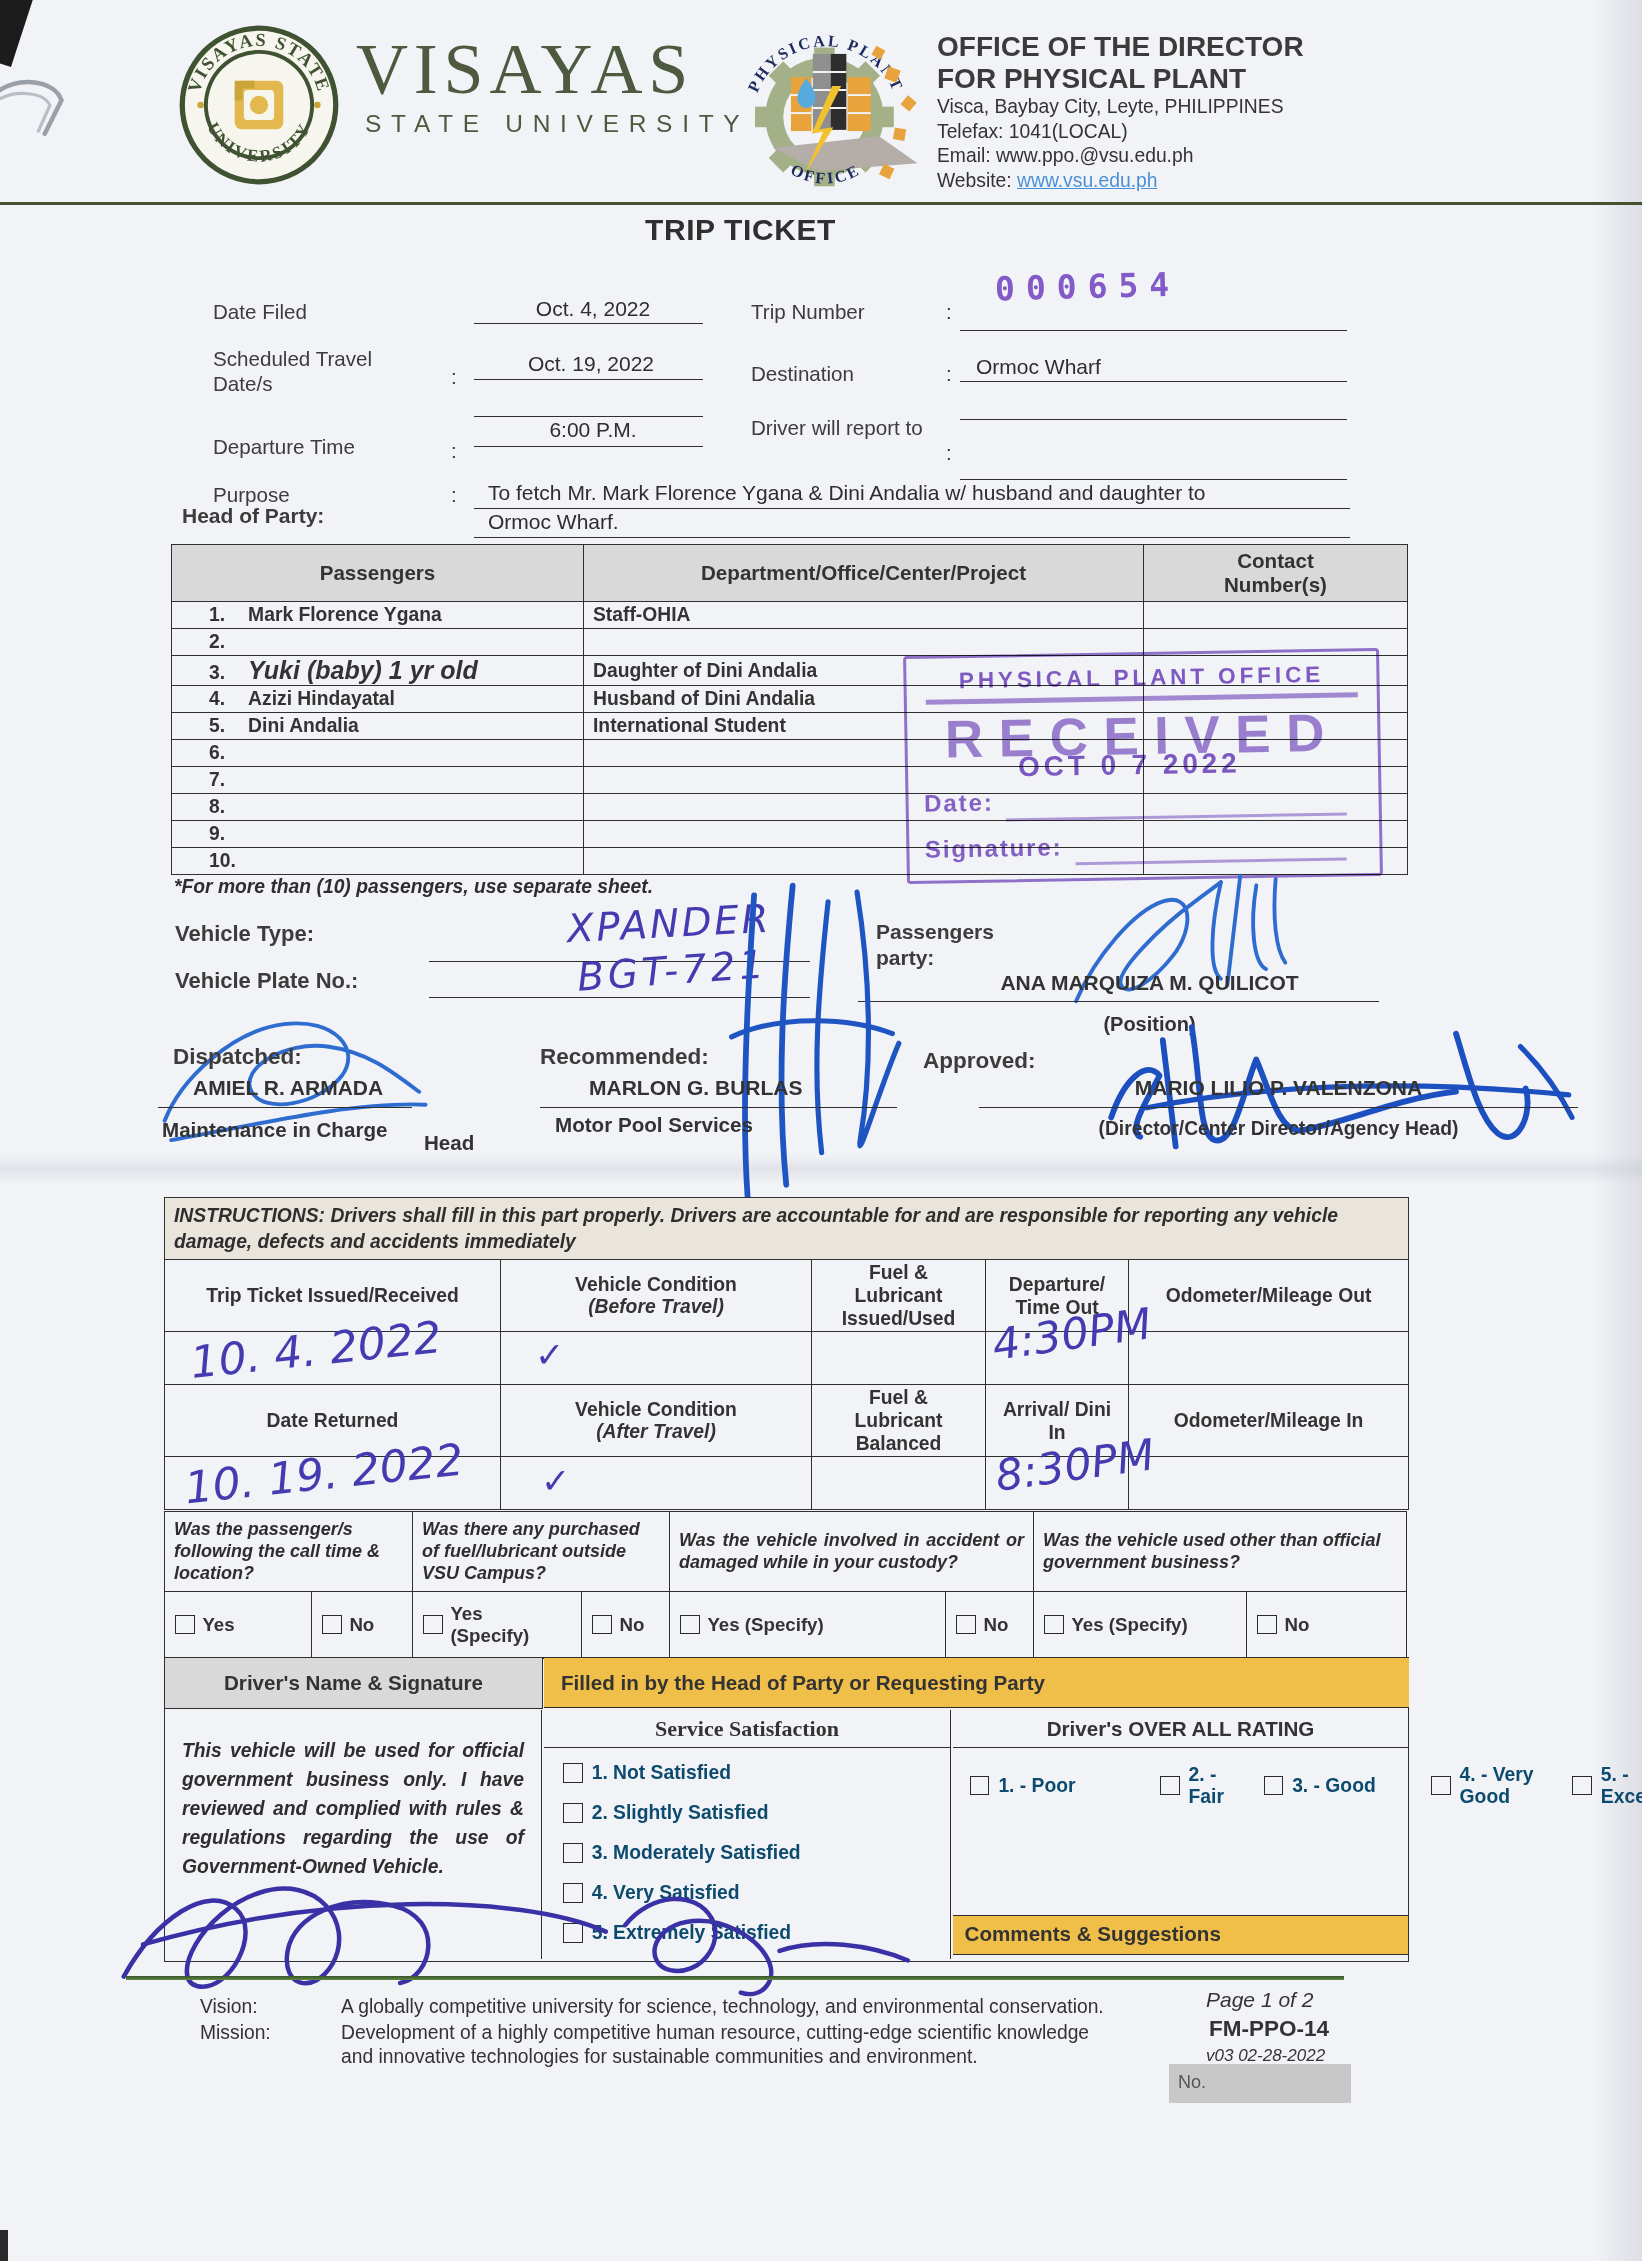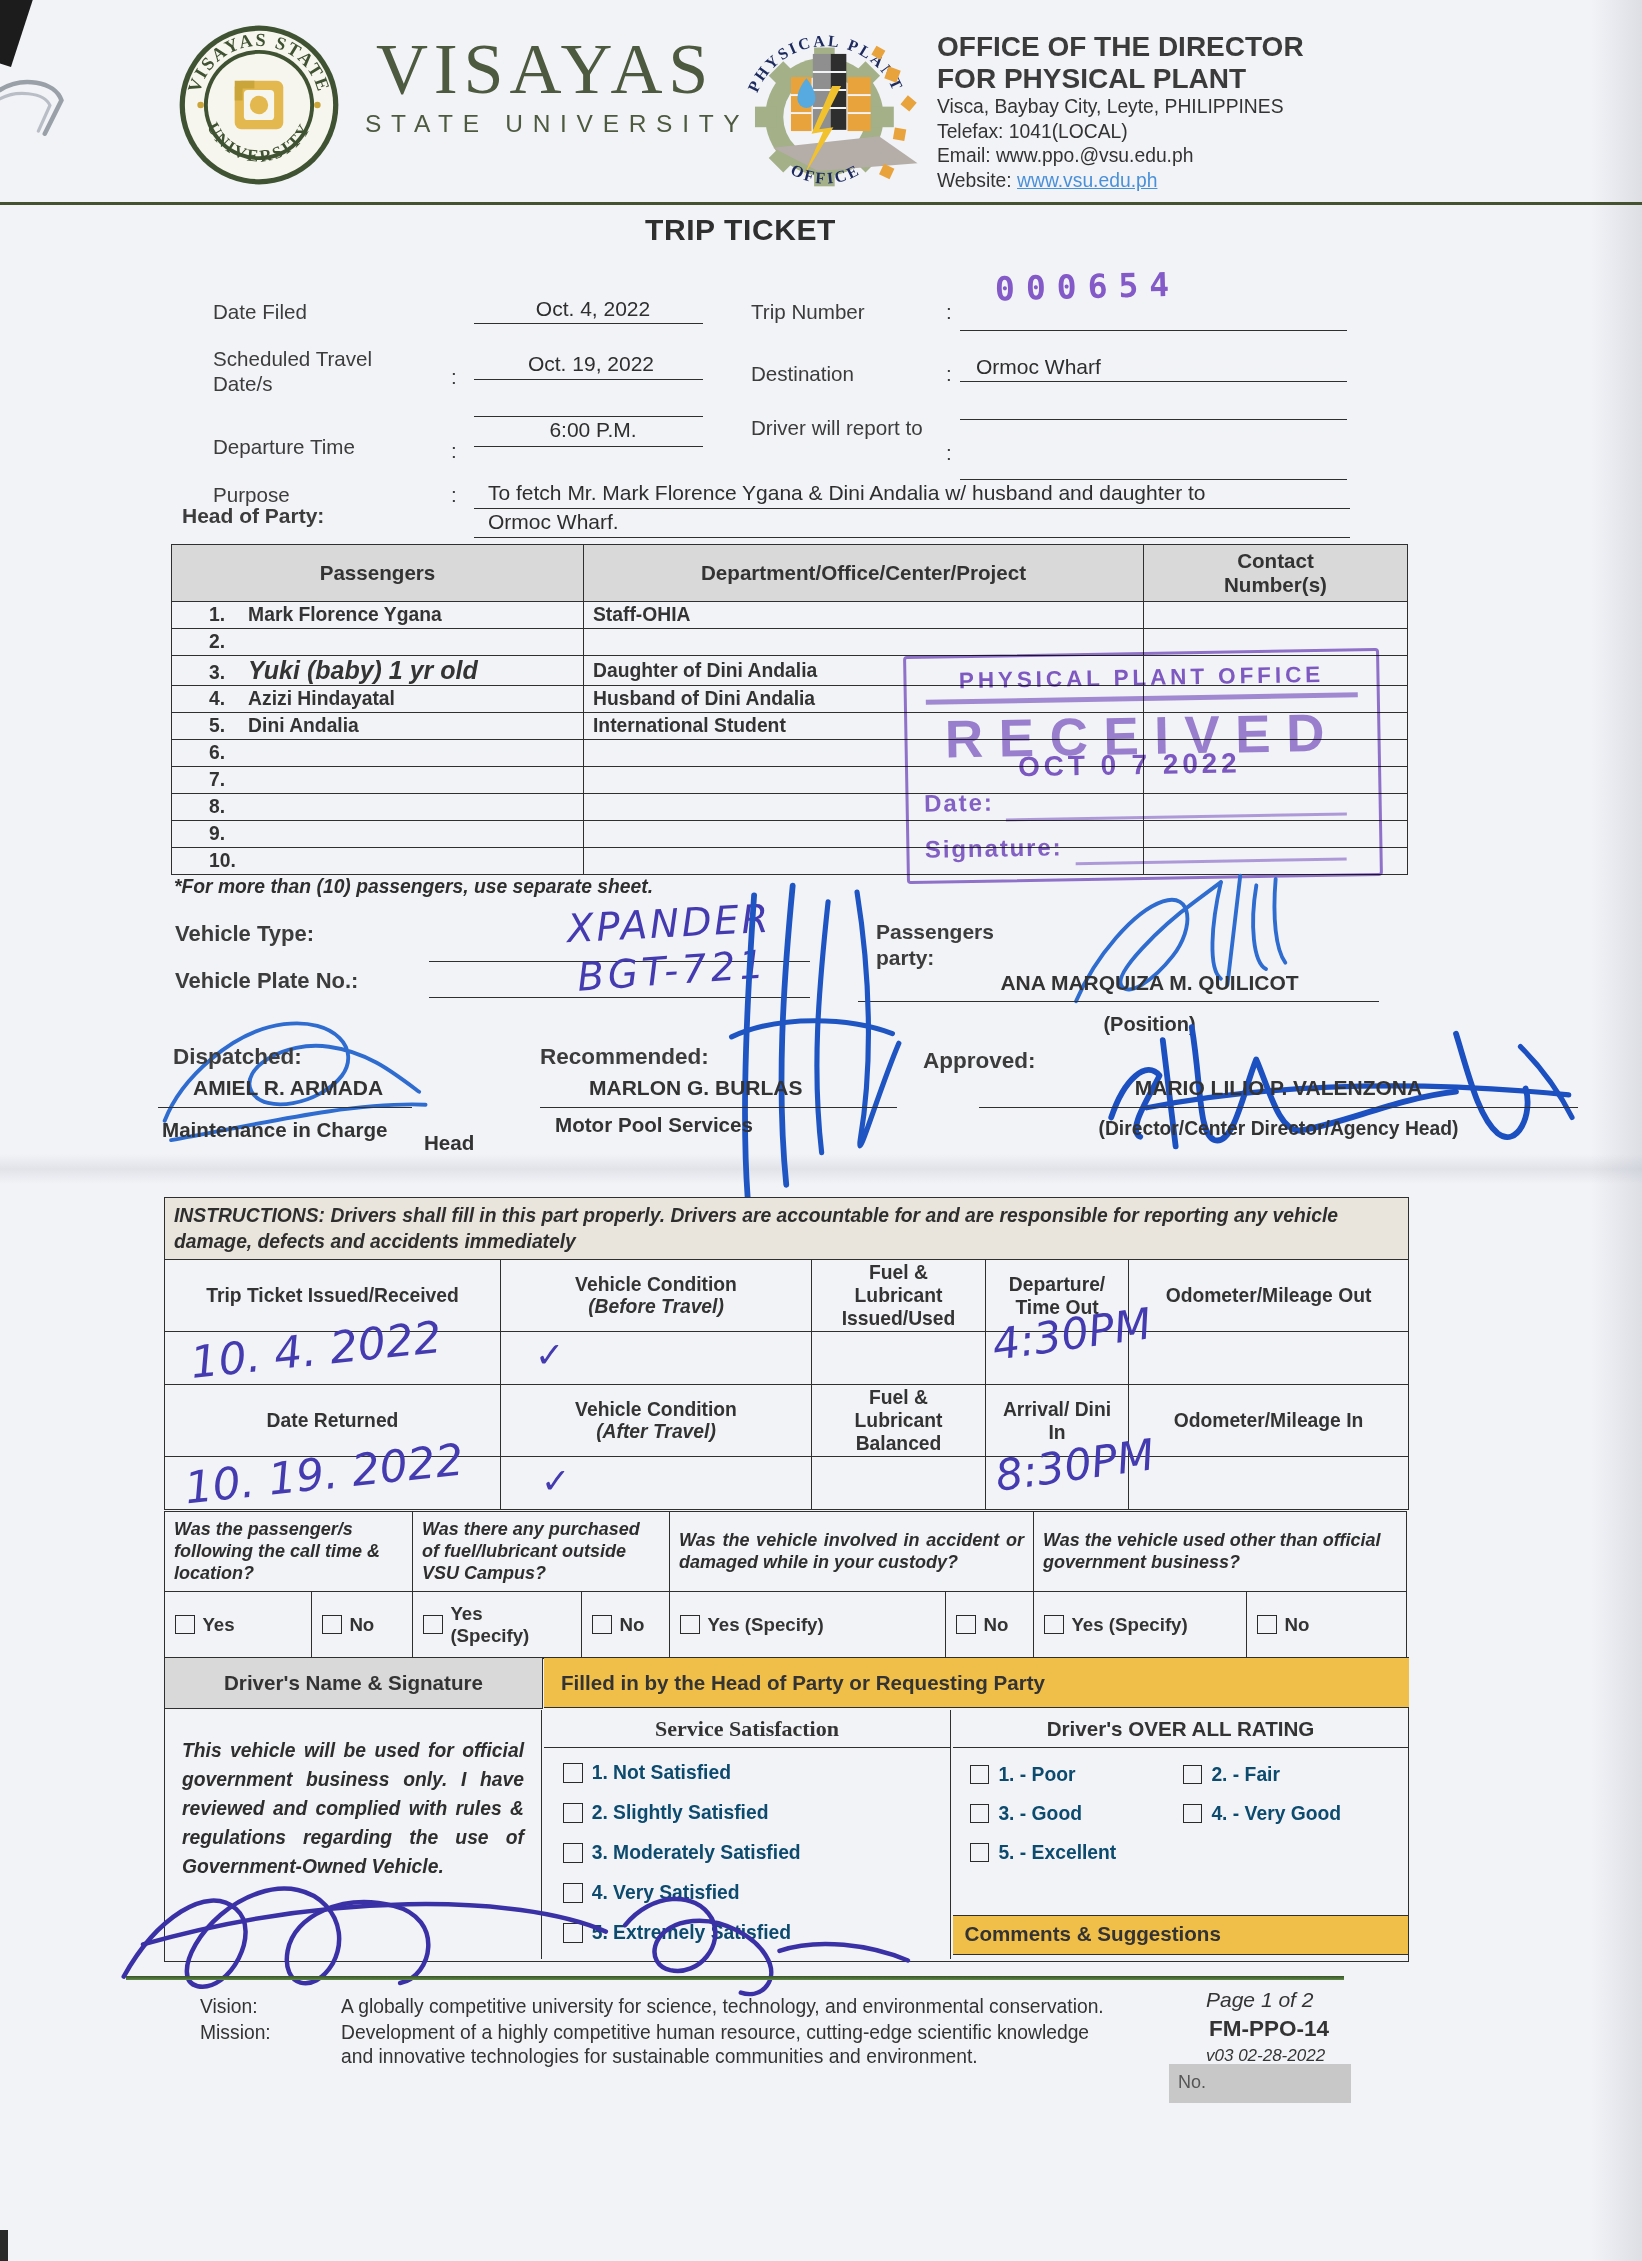--- a/index.html
+++ b/index.html
@@ -61,21 +61,21 @@
     </text>
     <circle cx="36" cy="125" r="5" fill="#caa53a"></circle>
     <circle cx="214" cy="125" r="5" fill="#caa53a"></circle>
     <rect x="88" y="88" width="74" height="74" rx="10" fill="#e3b94f"></rect>
     <rect x="102" y="102" width="46" height="46" rx="6" fill="#f7f6ee"></rect>
     <circle cx="125" cy="125" r="14" fill="#e3b94f"></circle>
     <path d="M88,88 h30 v12 h-18 v18 h-12 z" fill="#caa53a"></path>
   </svg>
 
   <div class="abs" style="left:356px;top:31px;width:412px;color:#4d5a40;">
-    <div style="font-family:'Liberation Serif',serif;font-size:72px;letter-spacing:5.8px;line-height:76px;margin-left:20px;">VISAYAS</div>
+    <div style="font-family:'Liberation Serif',serif;font-size:72px;letter-spacing:5.8px;line-height:76px;">VISAYAS</div>
     <div style="font-size:24.5px;letter-spacing:9.7px;margin:2.6px 0 0 9px;">STATE UNIVERSITY</div>
   </div>
 
   <svg class="abs" style="left:728px;top:14px;" width="196" height="193" viewBox="0 0 305 300">
     <g>
       <circle cx="150" cy="160" r="92" fill="#a3b088"></circle>
       <g fill="#a3b088">
         <rect x="134" y="52" width="32" height="34"></rect>
           <rect x="134" y="234" width="32" height="34"></rect>
         <rect x="42" y="144" width="34" height="32"></rect>
@@ -489,21 +489,21 @@
           </div>
         <div class="opt">
             <span class="cb"></span>
             <span>5.  Extremely Satisfied</span>
           </div>
       </div>
     </div>
 
     <div class="abs" style="left:788px;top:52px;width:455px;height:249px;box-sizing:border-box;">
       <div class="b c" style="font-size:20.6px;height:37px;line-height:37px;border-bottom:1.9px solid #2f2f2f;">Driver's OVER ALL RATING</div>
-      <div style="padding:15.5px 0 0 17px;display:flex;flex-direction:column;gap:17px;">
+      <div style="padding:15.5px 0 0 17px;display:flex;flex-direction:row;gap:17px;align-items:flex-end;">
         <div style="display:flex;">
           <div class="opt" style="width:213px;">
               <span class="cb"></span>
               <span>1. - Poor</span>
             </div>
           <div class="opt">
               <span class="cb"></span>
               <span>2. - Fair</span>
             </div>
         </div>

